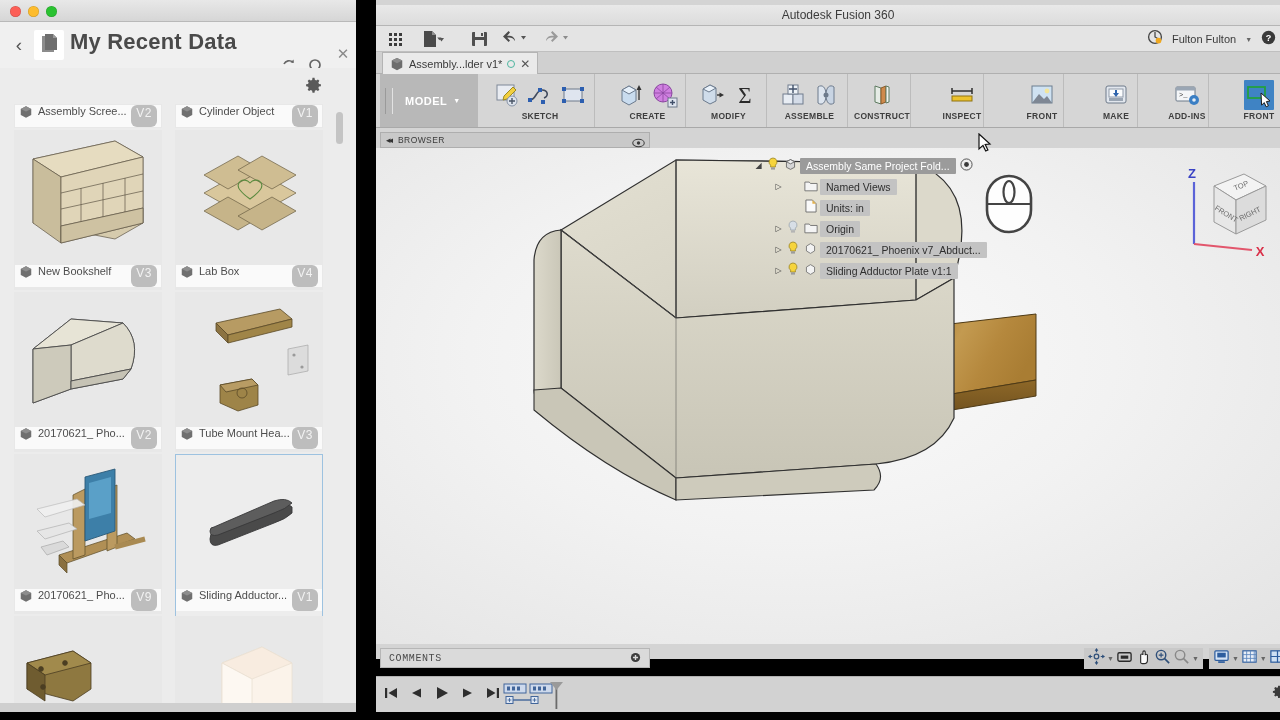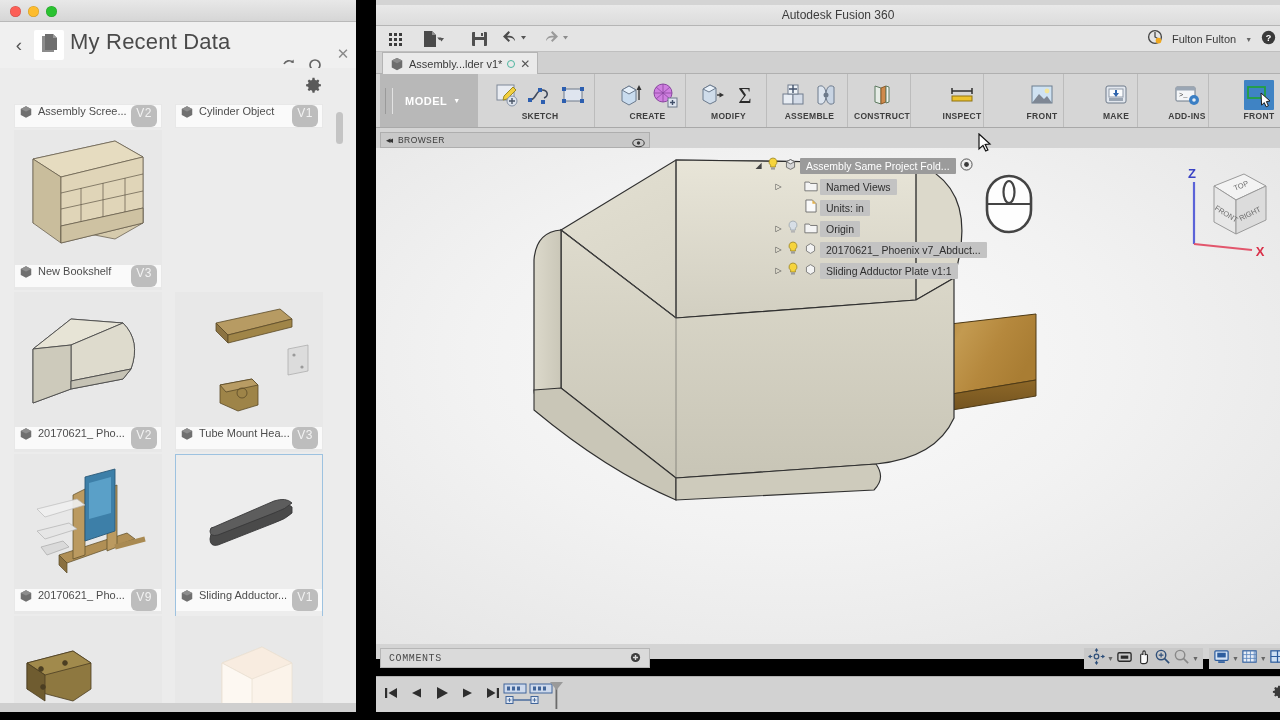--- a/index.html
+++ b/index.html
@@ -35,21 +35,21 @@
     position: absolute; left: 8px; top: 10px; width: 22px; height: 26px;
     color: #555; font-size: 19px; line-height: 26px; text-align: center;
   }
   #dp-doc-icon {
     position: absolute; left: 34px; top: 8px; width: 30px; height: 30px;
     background: #fff; border-radius: 2px;
   }
   #dp-doc-icon svg { position: absolute; left: 5px; top: 4px; }
   #dp-title {
     position: absolute; left: 70px; top: 7px;
-    font-size: 22px; color: #4a4a4a; font-weight: 400; letter-spacing: .2px;
+    font-size: 22px; color: #4a4a4a; font-weight: 700; letter-spacing: .2px;
   }
   #dp-refresh { position: absolute; left: 281px; top: 36px; }
   #dp-search { position: absolute; left: 308px; top: 36px; }
   #dp-close {
     position: absolute; left: 336px; top: 25px; width: 14px; height: 14px;
     color: #8a8a8a; font-size: 15px; line-height: 14px; text-align: center;
   }
   #dp-settings-row {
     position: absolute; left: 0; top: 68px; width: 356px; height: 36px;
     background: #ececec;
@@ -292,20 +292,40 @@
       <path d="M46 95 L128 77 L128 92 L46 112 Z" fill="#cec2a2"></path>
     </g>
             </svg></div>
           <div class="label">
             <svg class="cube-ico" width="14" height="14" viewBox="0 0 16 16">
               <path d="M8 1.5l6 3v7l-6 3-6-3v-7z" fill="#6f6f6f"></path>
               <path d="M8 1.5l6 3-6 3-6-3z" fill="#8d8d8d"></path>
             </svg>
             <span class="label-text">New Bookshelf</span>
             <span class="ver">V3</span>
+          </div>
+        </div>
+        <div class="card" style="left: 175px; top: 26px; height: 160px;">
+          <div class="thumb"><svg width="148" height="134" viewBox="0 0 148 134">
+    <g stroke="#6a5f44" stroke-width="0.7">
+      <path d="M74 36 L120 62 L74 88 L28 62 Z" fill="#d9c79c"></path>
+      <path d="M28 44 L62 25 L86 39 L52 58 Z" fill="#cfbd92"></path>
+      <path d="M86 25 L120 44 L96 58 L62 39 Z" fill="#cfbd92"></path>
+      <path d="M28 80 L62 99 L86 85 L52 66 Z" fill="#c6b489"></path>
+      <path d="M86 99 L120 80 L96 66 L62 85 Z" fill="#c6b489"></path>
+    </g>
+    <path d="M74 52c-6-7-16 0-10 7 3 4 10 9 10 9s7-5 10-9c6-7-4-14-10-7z" fill="none" stroke="#5a8a3f" stroke-width="1.1"></path>
+    </svg></div>
+          <div class="label">
+            <svg class="cube-ico" width="14" height="14" viewBox="0 0 16 16">
+              <path d="M8 1.5l6 3v7l-6 3-6-3v-7z" fill="#6f6f6f"></path>
+              <path d="M8 1.5l6 3-6 3-6-3z" fill="#8d8d8d"></path>
+            </svg>
+            <span class="label-text">Lab Box</span>
+            <span class="ver">V4</span>
           </div>
         </div>
         <div class="card" style="left: 14px; top: 188px; height: 160px;">
           <div class="thumb"><svg width="148" height="134" viewBox="0 0 148 134">
     <g stroke="#4b4b4b" stroke-width="0.9">
       <path d="M18 56 L56 26 L108 30 Q126 48 116 76 L108 86 L56 96 L18 110 Z" fill="#d9d6c8"></path>
       <path d="M18 56 L56 26 L108 30 L56 52 Z" fill="#e7e4d6"></path>
       <path d="M56 52 L108 30 Q126 48 116 76 L56 88 Z" fill="#dedbcd"></path>
       <path d="M18 56 L56 52 L56 96 L18 110 Z" fill="#cdcabb"></path>
       <path d="M56 88 L116 76 L108 86 L56 96 Z" fill="#c6c3b5"></path>

